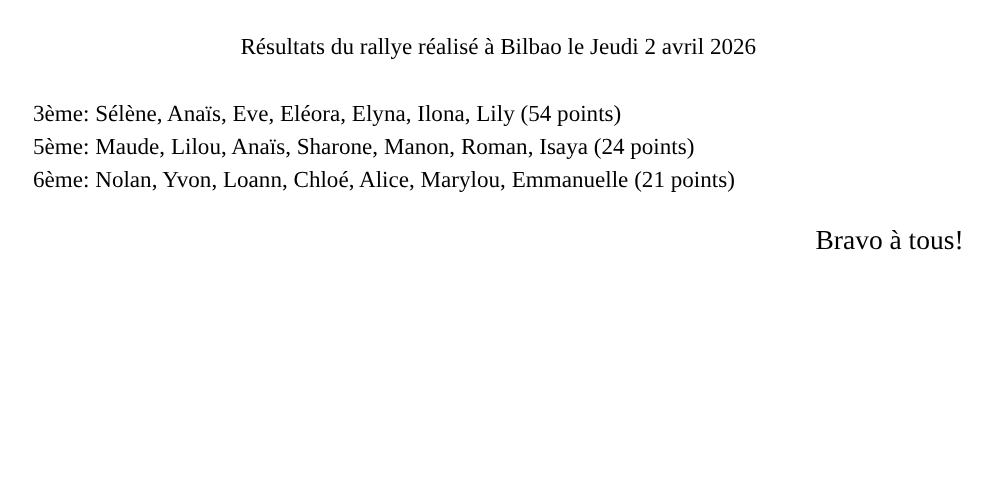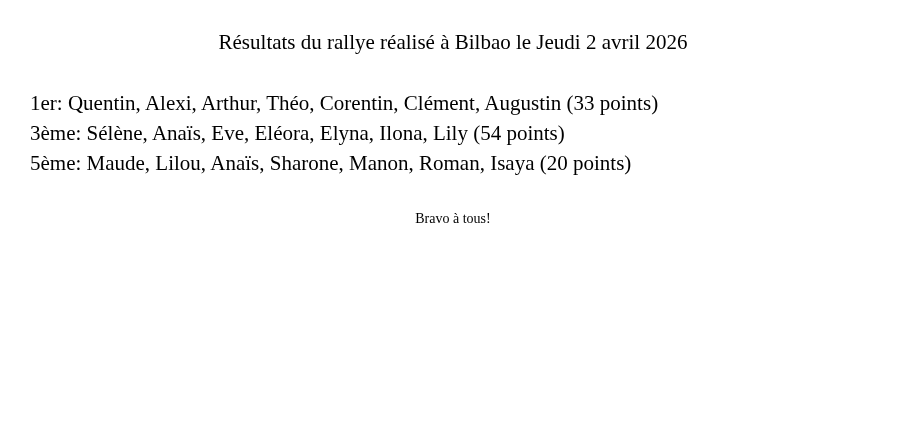--- a/index.html
+++ b/index.html
@@ -44,38 +44,38 @@
   .result-line {
     font-size: 21px;
     line-height: 30px;
     text-align: left;
     margin: 0;
   }
   .closing {
     margin-top: 26px;
   }
   .closing-line {
-    text-align: center;
-    font-size: 14px;
+    text-align: right;
+    font-size: 25px;
     line-height: 30px;
   }
 </style>
 </head>
 <body>
 
 <div class="page">
 
   <div class="title">Résultats du rallye réalisé à Bilbao le Jeudi 2 avril 2026</div>
 
   <div class="spacer-lg"></div>
 
 
   <div class="results">
-    <div class="result-line">1er: Quentin, Alexi, Arthur, Théo, Corentin, Clément, Augustin (33 points)</div>
     <div class="result-line">3ème: Sélène, Anaïs, Eve, Eléora, Elyna, Ilona, Lily (54 points)</div>
-    <div class="result-line">5ème: Maude, Lilou, Anaïs, Sharone, Manon, Roman, Isaya (20 points)</div>
+    <div class="result-line">5ème: Maude, Lilou, Anaïs, Sharone, Manon, Roman, Isaya (24 points)</div>
+    <div class="result-line">6ème: Nolan, Yvon, Loann, Chloé, Alice, Marylou, Emmanuelle (21 points)</div>
   </div>
 
   <div class="closing">
     <div class="closing-line">Bravo à tous!</div>
   </div>
 
 </div>
 
 </body></html>

